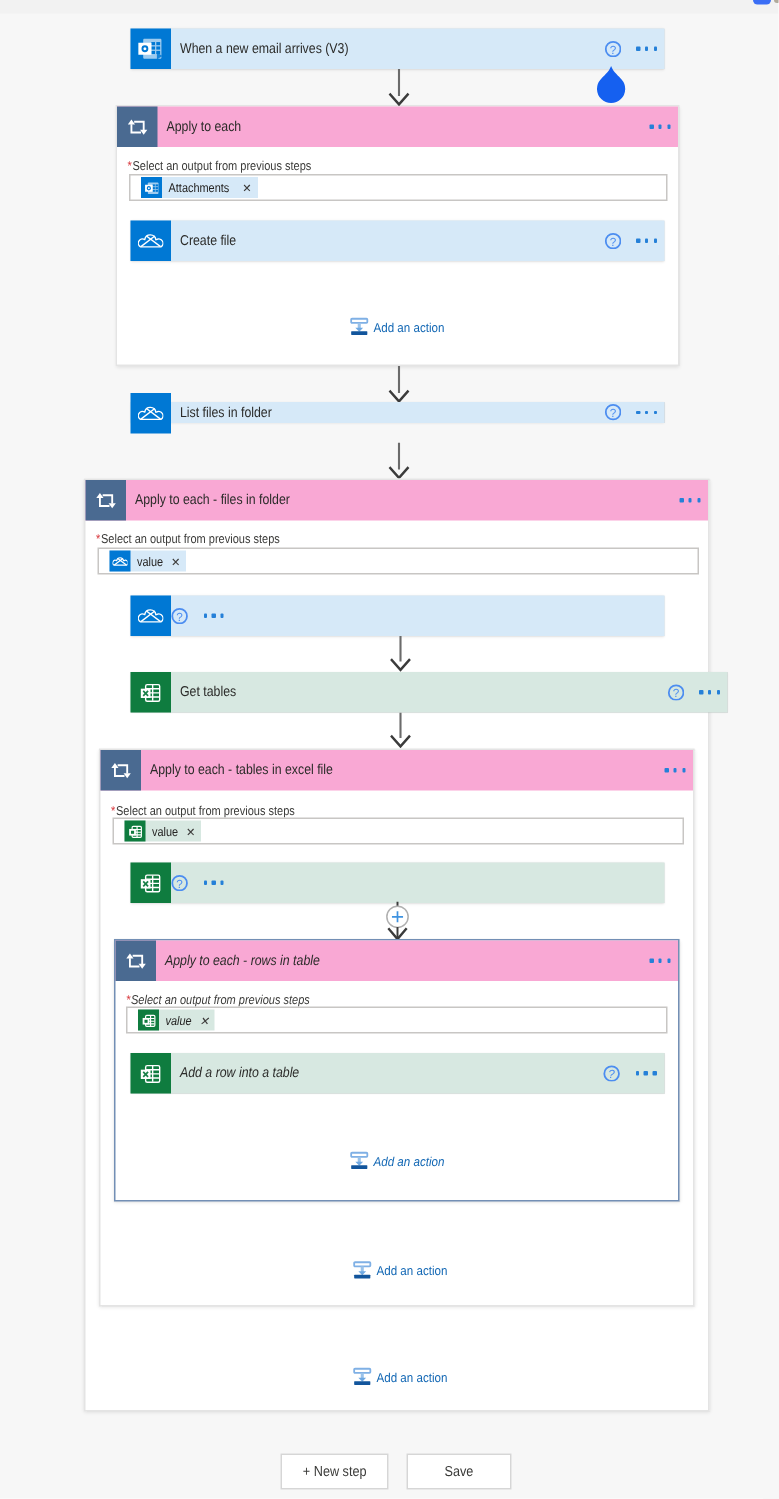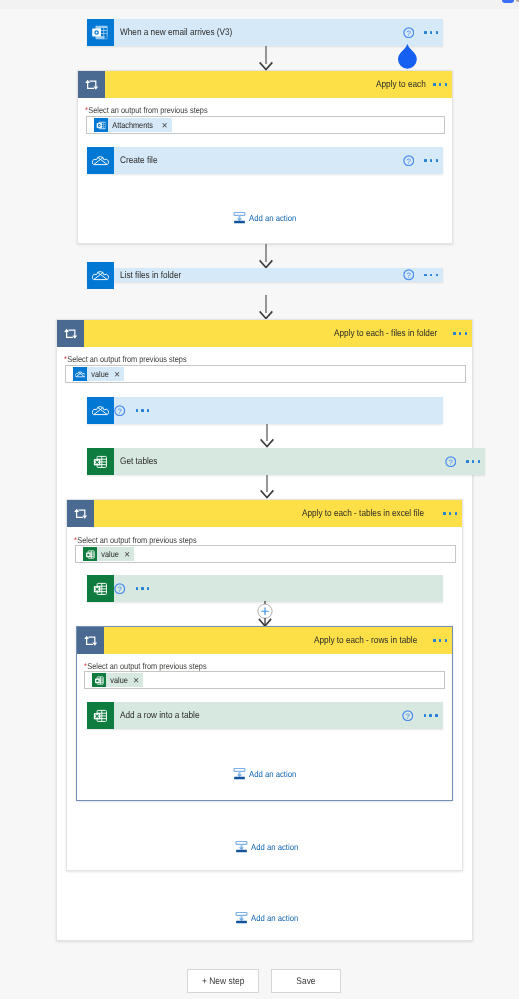--- a/index.html
+++ b/index.html
@@ -15,21 +15,21 @@
   .card .lbl{flex:1 1 auto;font-size:9.5px;color:#2b2b29;padding-left:6px;white-space:nowrap;overflow:hidden;}
   .card .lbl>span{display:inline-block;transform:scaleX(0.865);transform-origin:left center;}
   .card .acts{display:flex;align-items:center;gap:10px;padding-right:5px;}
 
   .blue{background:#d6e9f8;}
   .green{background:#d7e8e1;}
 
   
   .loop{position:absolute;box-sizing:border-box;background:#fff;border:1px solid #e4e4e4;
         box-shadow:0 1.2px 2.4px rgba(0,0,0,.10),0 0.2px 0.6px rgba(0,0,0,.12);}
-  .loop > .lhead{display:flex;align-items:center;height:27px;background:#fde047;text-align:right;}
+  .loop > .lhead{display:flex;align-items:center;height:27px;background:#f9a8d4;}
   .loop > .lhead .ic{width:27px;height:27px;flex:0 0 27px;background:#4a6a91;display:flex;align-items:center;justify-content:center;}
   .loop > .lhead .lbl{flex:1 1 auto;font-size:9.5px;color:#2b2b29;padding-left:6px;white-space:nowrap;}
   .loop > .lhead .lbl>span{display:inline-block;transform:scaleX(0.865);transform-origin:left center;}
   .loop.sel{border:1.5px solid #738fb5;}
 
   .fieldlabel{position:absolute;font-size:8.6px;color:#3a3a38;white-space:nowrap;transform:scaleX(0.855);transform-origin:left center;}
   .req{color:#d93a3f;font-size:8.6px;padding-right:0.5px;}
   .tokenbox{position:absolute;box-sizing:border-box;background:#fff;border:1px solid #c8c6c4;display:flex;align-items:center;}
   .token{display:flex;align-items:center;background:#d6e9f8;height:14px;margin-left:7px;text-align:right;}
   .token .tic{width:14px;height:14px;flex:0 0 14px;display:flex;align-items:center;justify-content:center;}
@@ -432,21 +432,21 @@
         <rect x="1.2" y="1.6" width="11.6" height="3.0" rx="0.6" fill="none" stroke="#7fb0e5" stroke-width="1.3"></rect>
         <rect x="5.9" y="4.6" width="2.2" height="4.2" fill="#9ac2ea"></rect>
         <path d="M4.2 8.0 L7.0 10.9 L9.8 8.0 Z" fill="#6ea8e2"></path>
         <rect x="1.2" y="10.6" width="11.6" height="2.6" rx="0.4" fill="#12559c"></rect>
       </svg>
     </span>
     <span class="alabel">Add an action</span>
   </div>
 </div>
 
-<div class="loop sel" style="left:76px;top:626px;width:377px;height:175px;">
+<div class="loop sel" style="left:76px;top:626px;width:377px;height:175px;font-style:italic;">
   <div class="lhead">
     <div class="ic">
       <svg width="15.5" height="15.5" viewBox="0 0 18 18">
           <g fill="none" stroke="#fff" stroke-width="1.45" stroke-linejoin="miter">
         <path d="M4.2 6.7 V13.2 H11.6"></path>
             <path d="M13.7 11.3 V4.8 H6.3"></path>
           </g>
         <path d="M4.2 3.1 L7.0 6.9 H1.4 Z" fill="#fff"></path>
         <path d="M13.7 14.9 L16.5 11.1 H10.9 Z" fill="#fff"></path>
         </svg>

